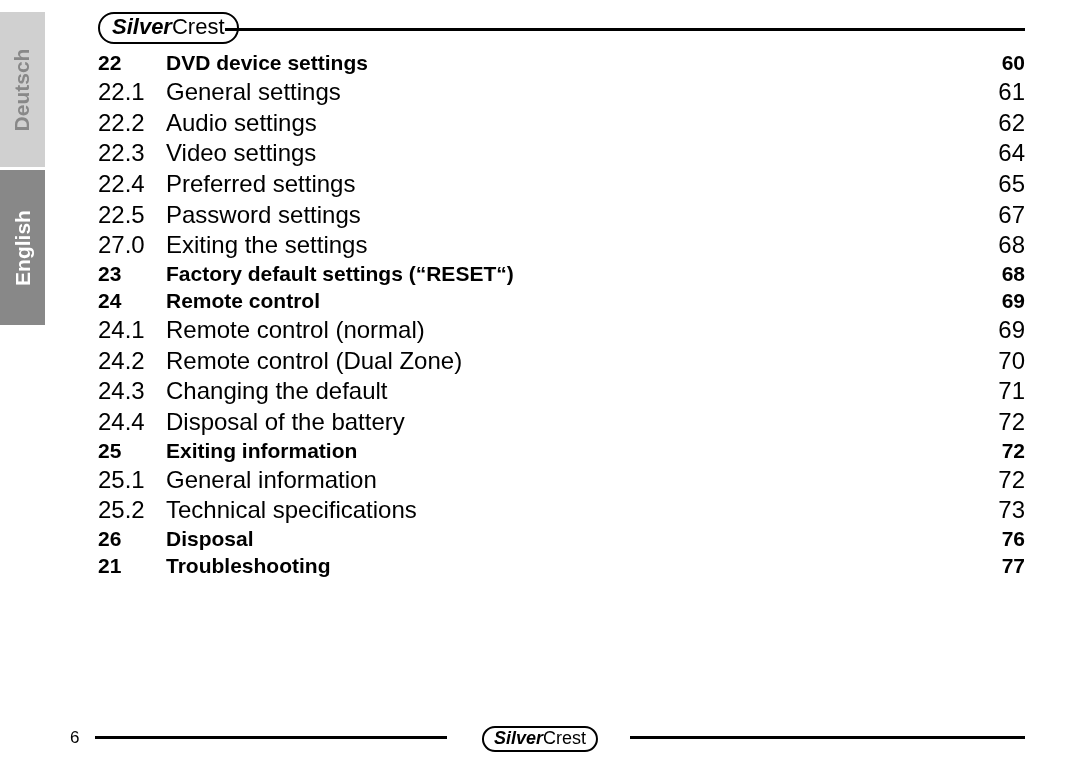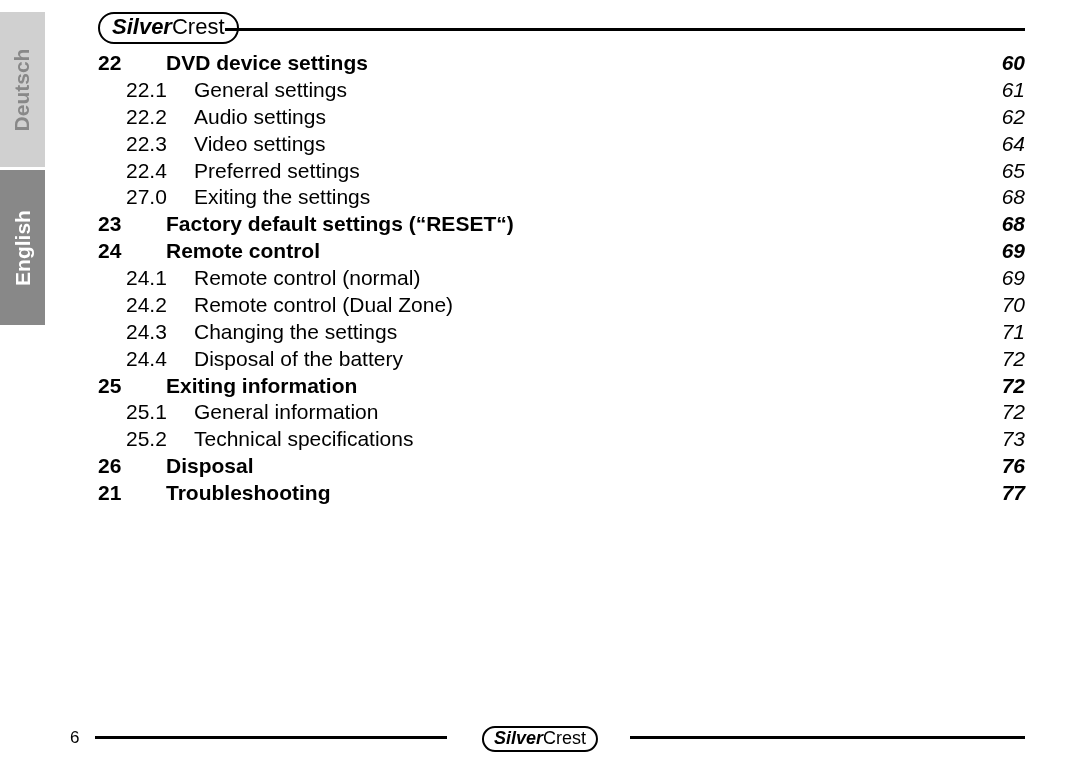--- a/index.html
+++ b/index.html
@@ -135,25 +135,24 @@
     position: absolute;
     left: 0;
     bottom: 0;
   }
   .toc-dots.bold::after {
     font-weight: bold;
   }
   .toc-page {
     flex: 0 0 auto;
     text-align: right;
-    font-style: italic;
   }
   .main-row { font-weight: bold; font-size: 21px; }
   .main-row .toc-num, .main-row .toc-title, .main-row .toc-page { font-weight: bold; }
-  .sub-row { font-size: 21px; font-weight: normal; margin-left: 28px; }
+  .sub-row { font-size: 24px; font-weight: normal; }
   .spacer-sub { flex: 1 1 auto; }
 </style>
 </head>
 <body>
 
 <div class="page">
 
   <div class="lang-tabs">
     <div class="lang-tab tab-deutsch">
       <span>Deutsch</span>
@@ -195,20 +194,26 @@
         <span class="spacer-sub"></span>
         <span class="toc-page">64</span>
       </div>
       <div class="toc-row sub-row">
         <span class="toc-num">22.4</span>
         <span class="toc-title">Preferred settings</span>
         <span class="spacer-sub"></span>
         <span class="toc-page">65</span>
       </div>
       <div class="toc-row sub-row">
+        <span class="toc-num">22.5</span>
+        <span class="toc-title">Password settings</span>
+        <span class="spacer-sub"></span>
+        <span class="toc-page">67</span>
+      </div>
+      <div class="toc-row sub-row">
         <span class="toc-num">27.0</span>
         <span class="toc-title">Exiting the settings</span>
         <span class="spacer-sub"></span>
         <span class="toc-page">68</span>
       </div>
       <div class="toc-row main-row">
         <span class="toc-num">23</span>
         <span class="toc-title">Factory default settings (“RESET“)</span>
         <span class="toc-dots bold"></span>
         <span class="toc-page">68</span>
@@ -226,21 +231,21 @@
         <span class="toc-page">69</span>
       </div>
       <div class="toc-row sub-row">
         <span class="toc-num">24.2</span>
         <span class="toc-title">Remote control (Dual Zone)</span>
         <span class="spacer-sub"></span>
         <span class="toc-page">70</span>
       </div>
       <div class="toc-row sub-row">
         <span class="toc-num">24.3</span>
-        <span class="toc-title">Changing the settings</span>
+        <span class="toc-title">Changing the default</span>
         <span class="spacer-sub"></span>
         <span class="toc-page">71</span>
       </div>
       <div class="toc-row sub-row">
         <span class="toc-num">24.4</span>
         <span class="toc-title">Disposal of the battery</span>
         <span class="spacer-sub"></span>
         <span class="toc-page">72</span>
       </div>
       <div class="toc-row main-row">

